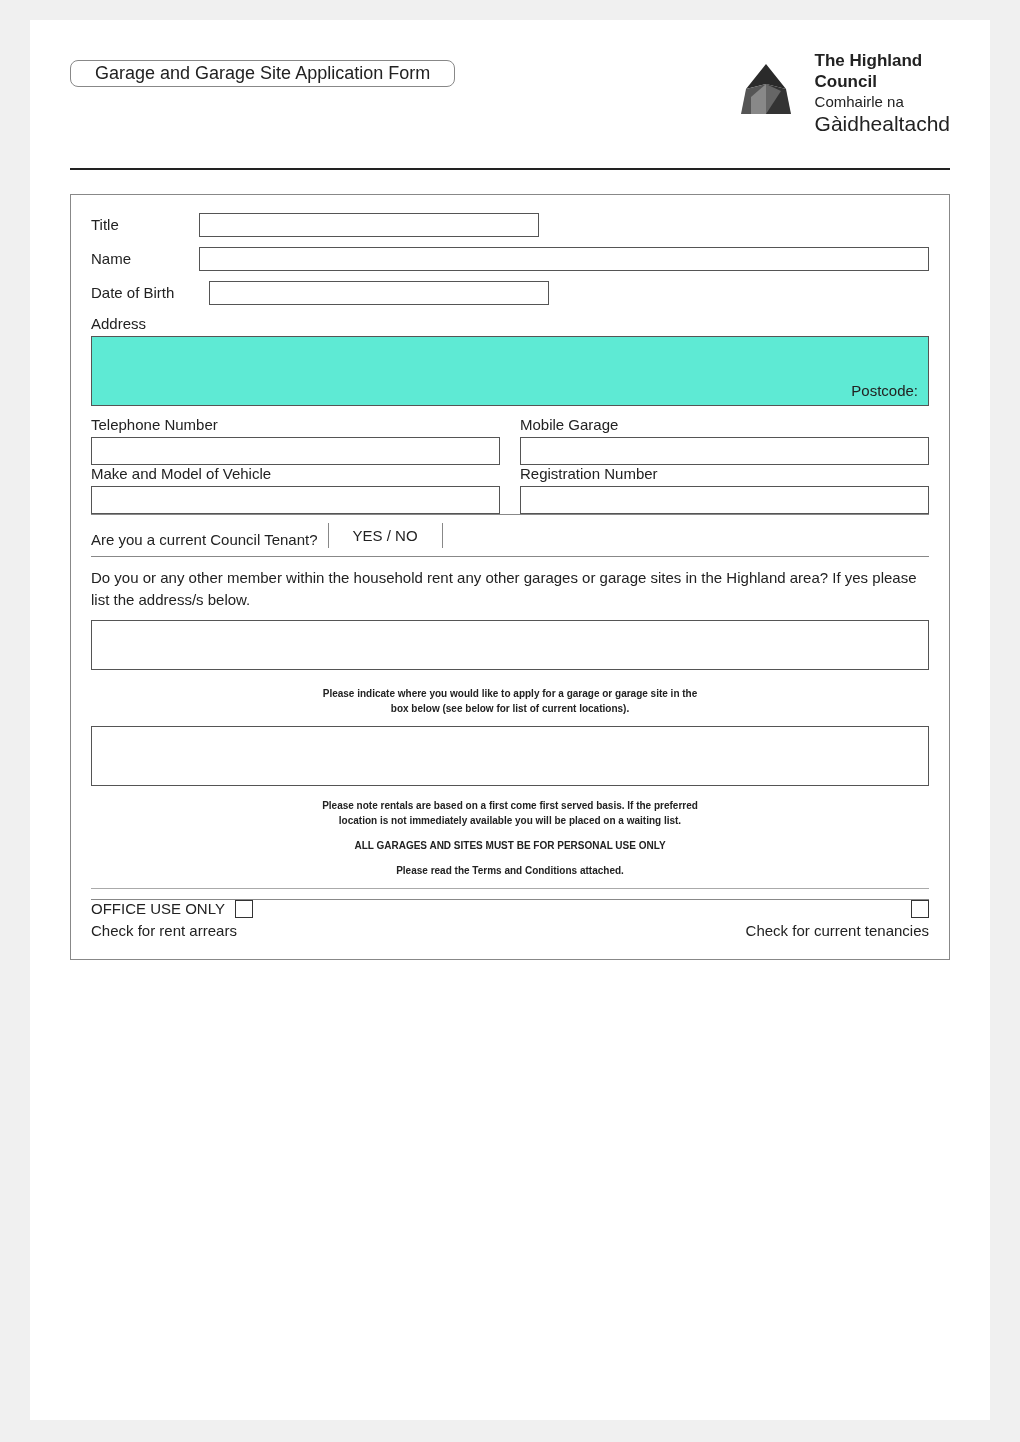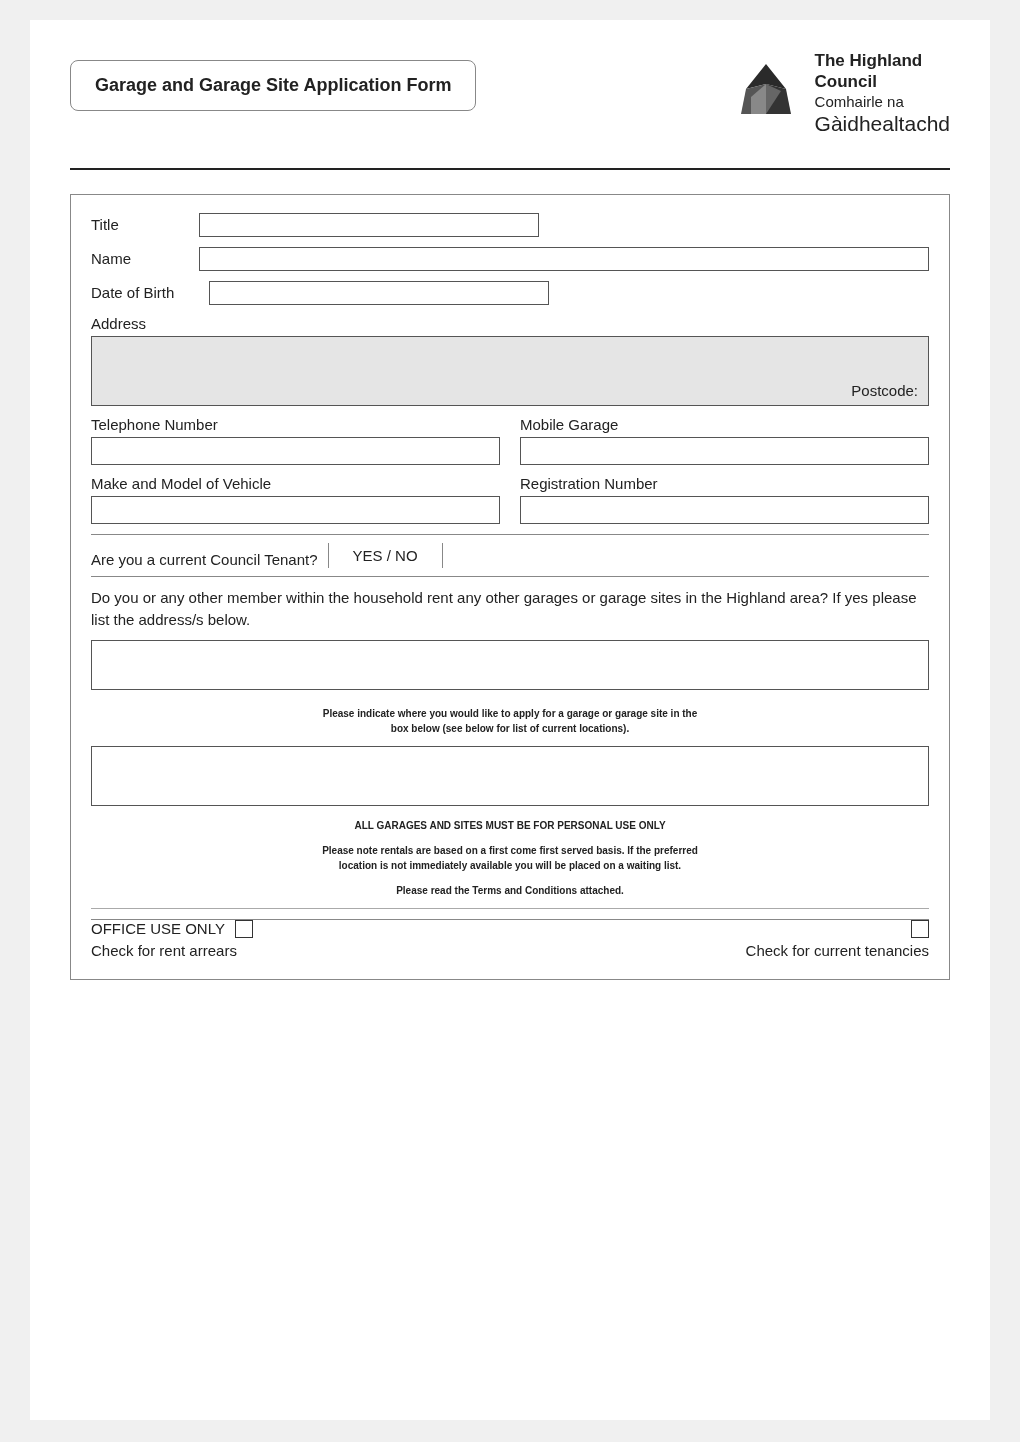--- a/index.html
+++ b/index.html
@@ -30,22 +30,22 @@
     .header {
       display: flex;
       align-items: flex-start;
       justify-content: space-between;
       margin-bottom: 30px;
     }
 
     .title-box {
       border: 1.5px solid #888;
       border-radius: 8px;
-      padding: 14px 24px;
-      font-weight: bold;
+      padding: 2px 24px;
+      font-weight: normal;
       font-size: 18px;
       max-width: 520px;
       margin-top: 10px;
     }
 
     .logo-area {
       display: flex;
       align-items: center;
       gap: 14px;
     }
@@ -114,36 +114,35 @@
       font-size: 15px;
       margin-bottom: 4px;
     }
 
     .address-box {
       border: 1px solid #555;
       height: 70px;
       width: 100%;
       margin-bottom: 10px;
       position: relative;
-      background: #e5e5e5;
+      background: #5eead4;
     }
 
     .postcode-label {
       position: absolute;
       bottom: 6px;
       right: 10px;
       font-size: 15px;
       color: #222;
     }
 
     
     .two-col-row {
       display: flex;
       gap: 20px;
-      margin-bottom: 10px;
     }
 
     .col-half {
       flex: 1;
       display: flex;
       flex-direction: column;
       gap: 4px;
     }
 
     .col-label {
@@ -336,27 +335,27 @@
 
     <div class="text-box"></div>
 
     <div class="bold-center">
       <div>Please indicate where you would like to apply for a garage or garage site in the</div>
       <div>box below (see below for list of current locations).</div>
     </div>
 
     <div class="text-box-tall"></div>
 
-    <div class="bold-center" style="margin-top:8px;">
-      <div>ALL GARAGES AND SITES MUST BE FOR PERSONAL USE ONLY</div>
-    </div>
-
     <div class="bold-center">
       <div>Please note rentals are based on a first come first served basis. If the preferred</div>
       <div>location is not immediately available you will be placed on a waiting list.</div>
+    </div>
+
+    <div class="bold-center" style="margin-top:8px;">
+      <div>ALL GARAGES AND SITES MUST BE FOR PERSONAL USE ONLY</div>
     </div>
 
     <div class="bold-center" style="margin-top:2px;">
       <div>Please read the Terms and Conditions attached.</div>
     </div>
 
     <hr class="divider">
 
     <div class="office-section">
       <div class="office-row">

